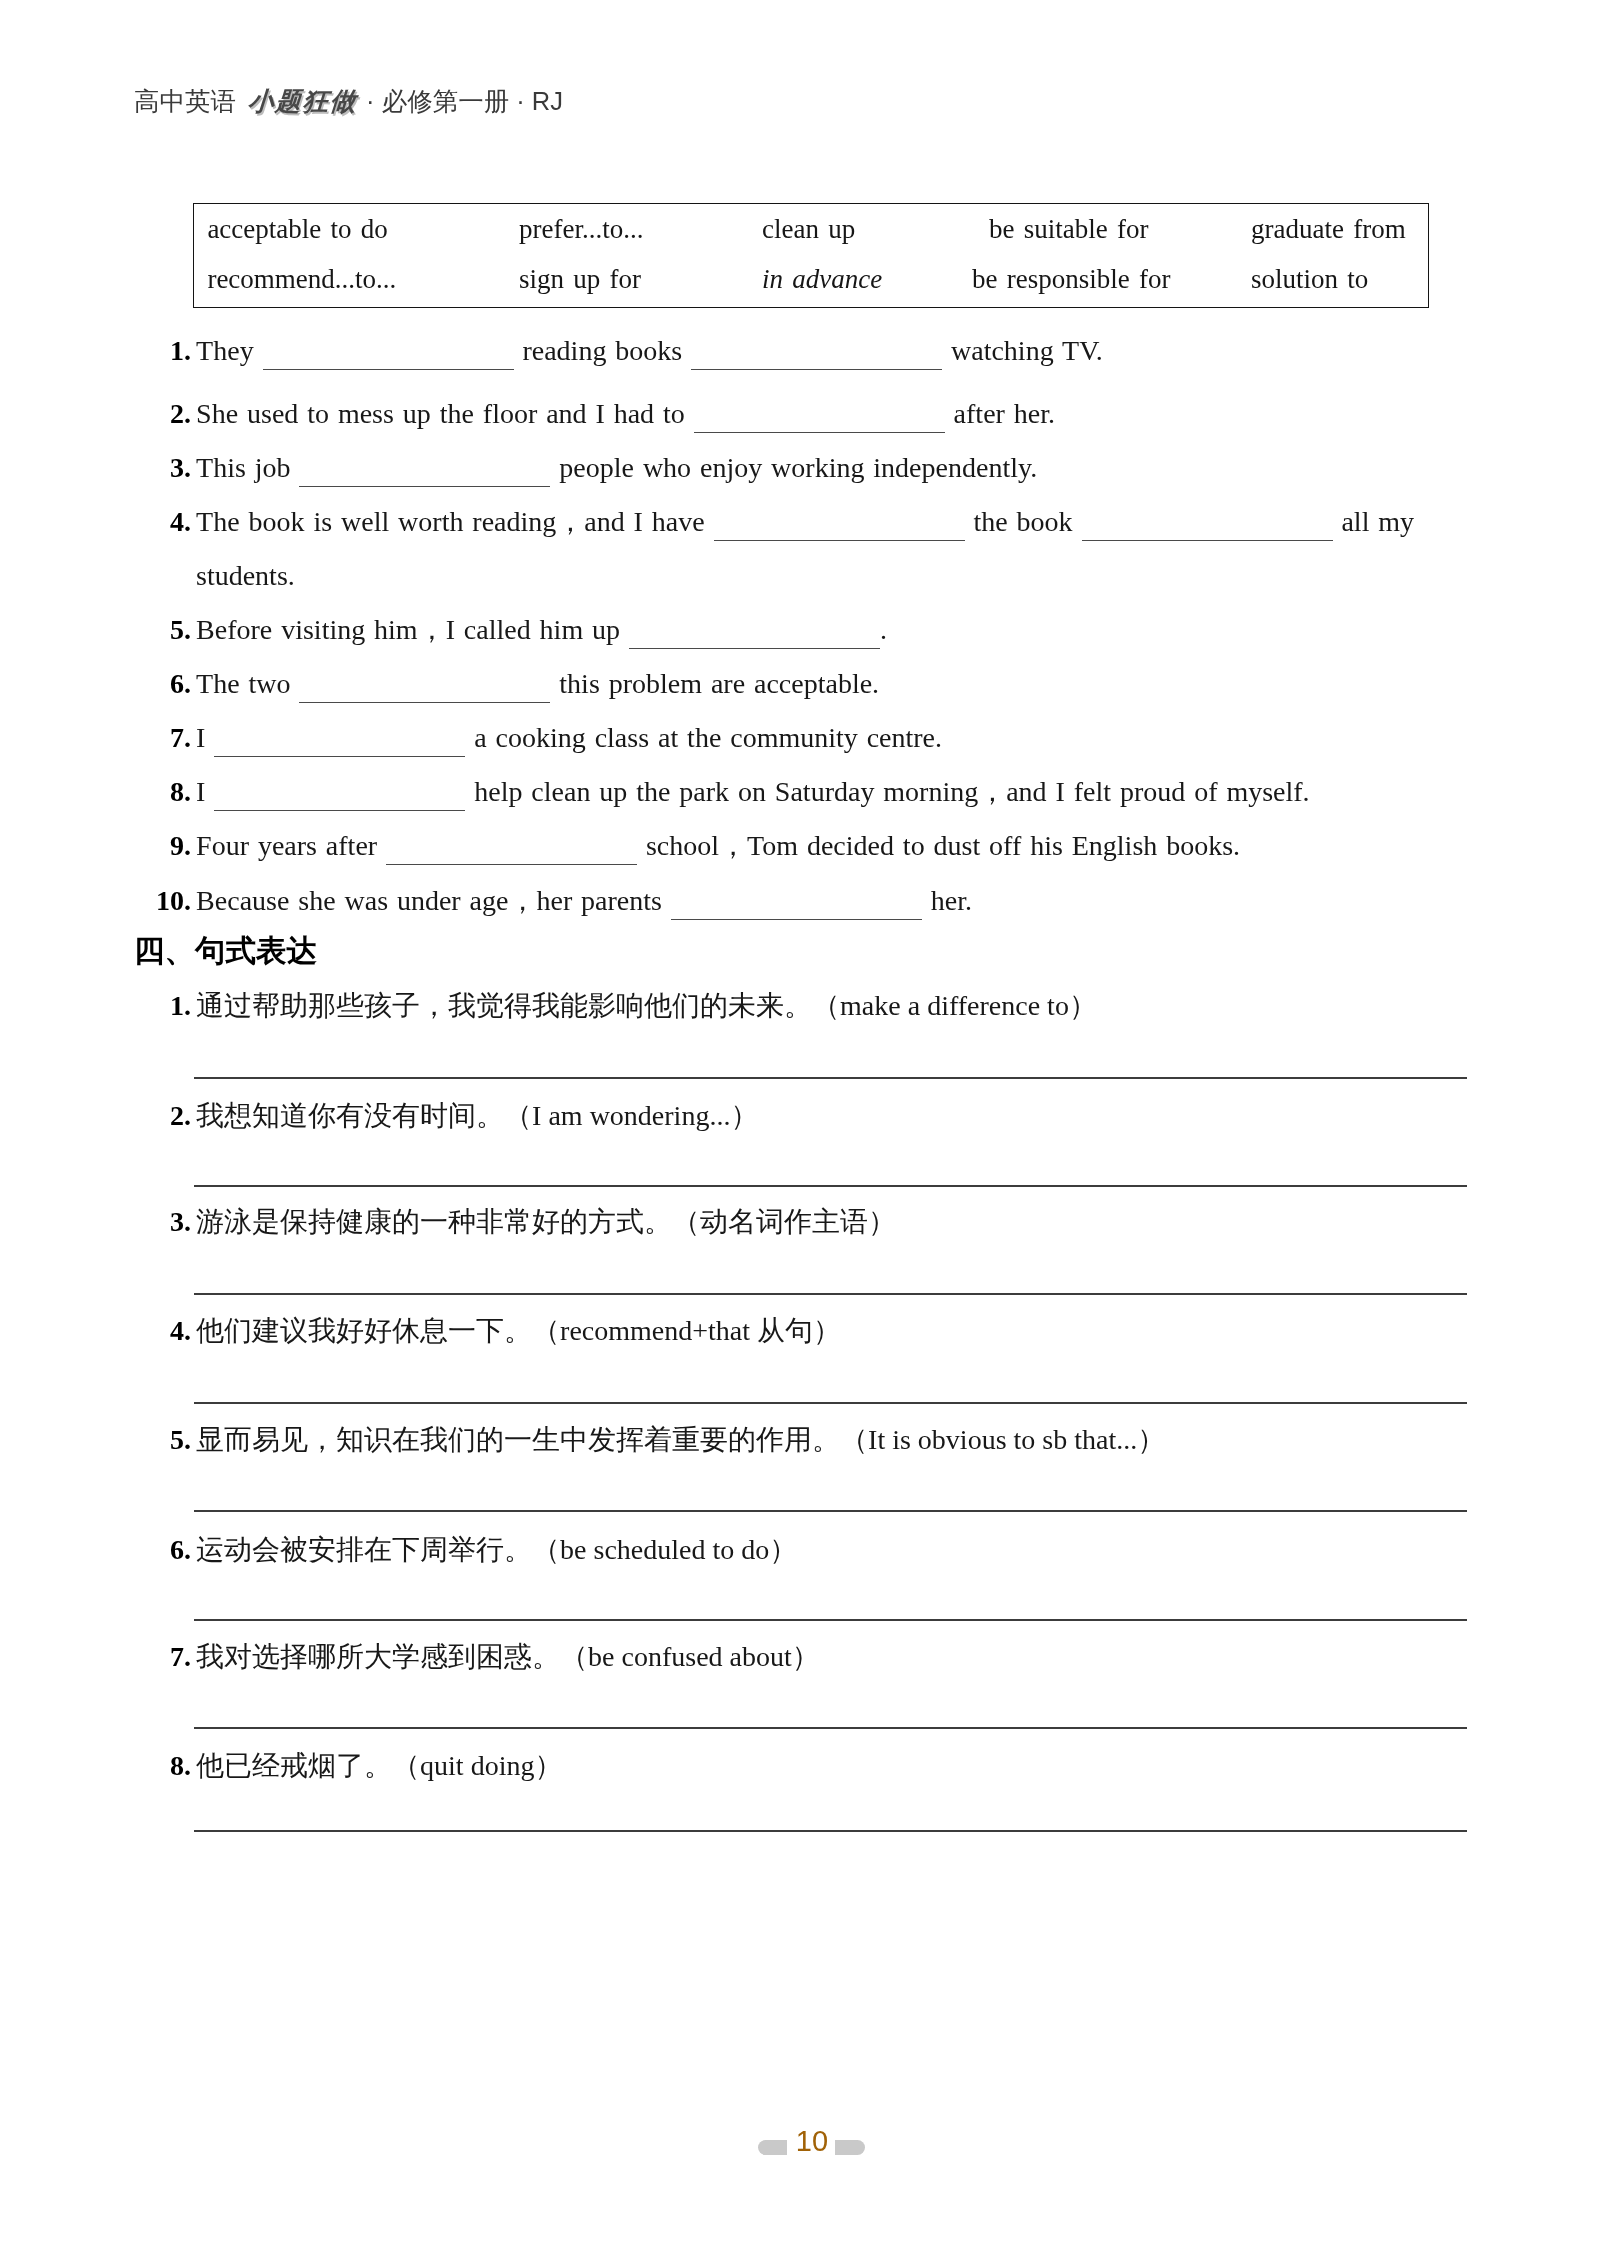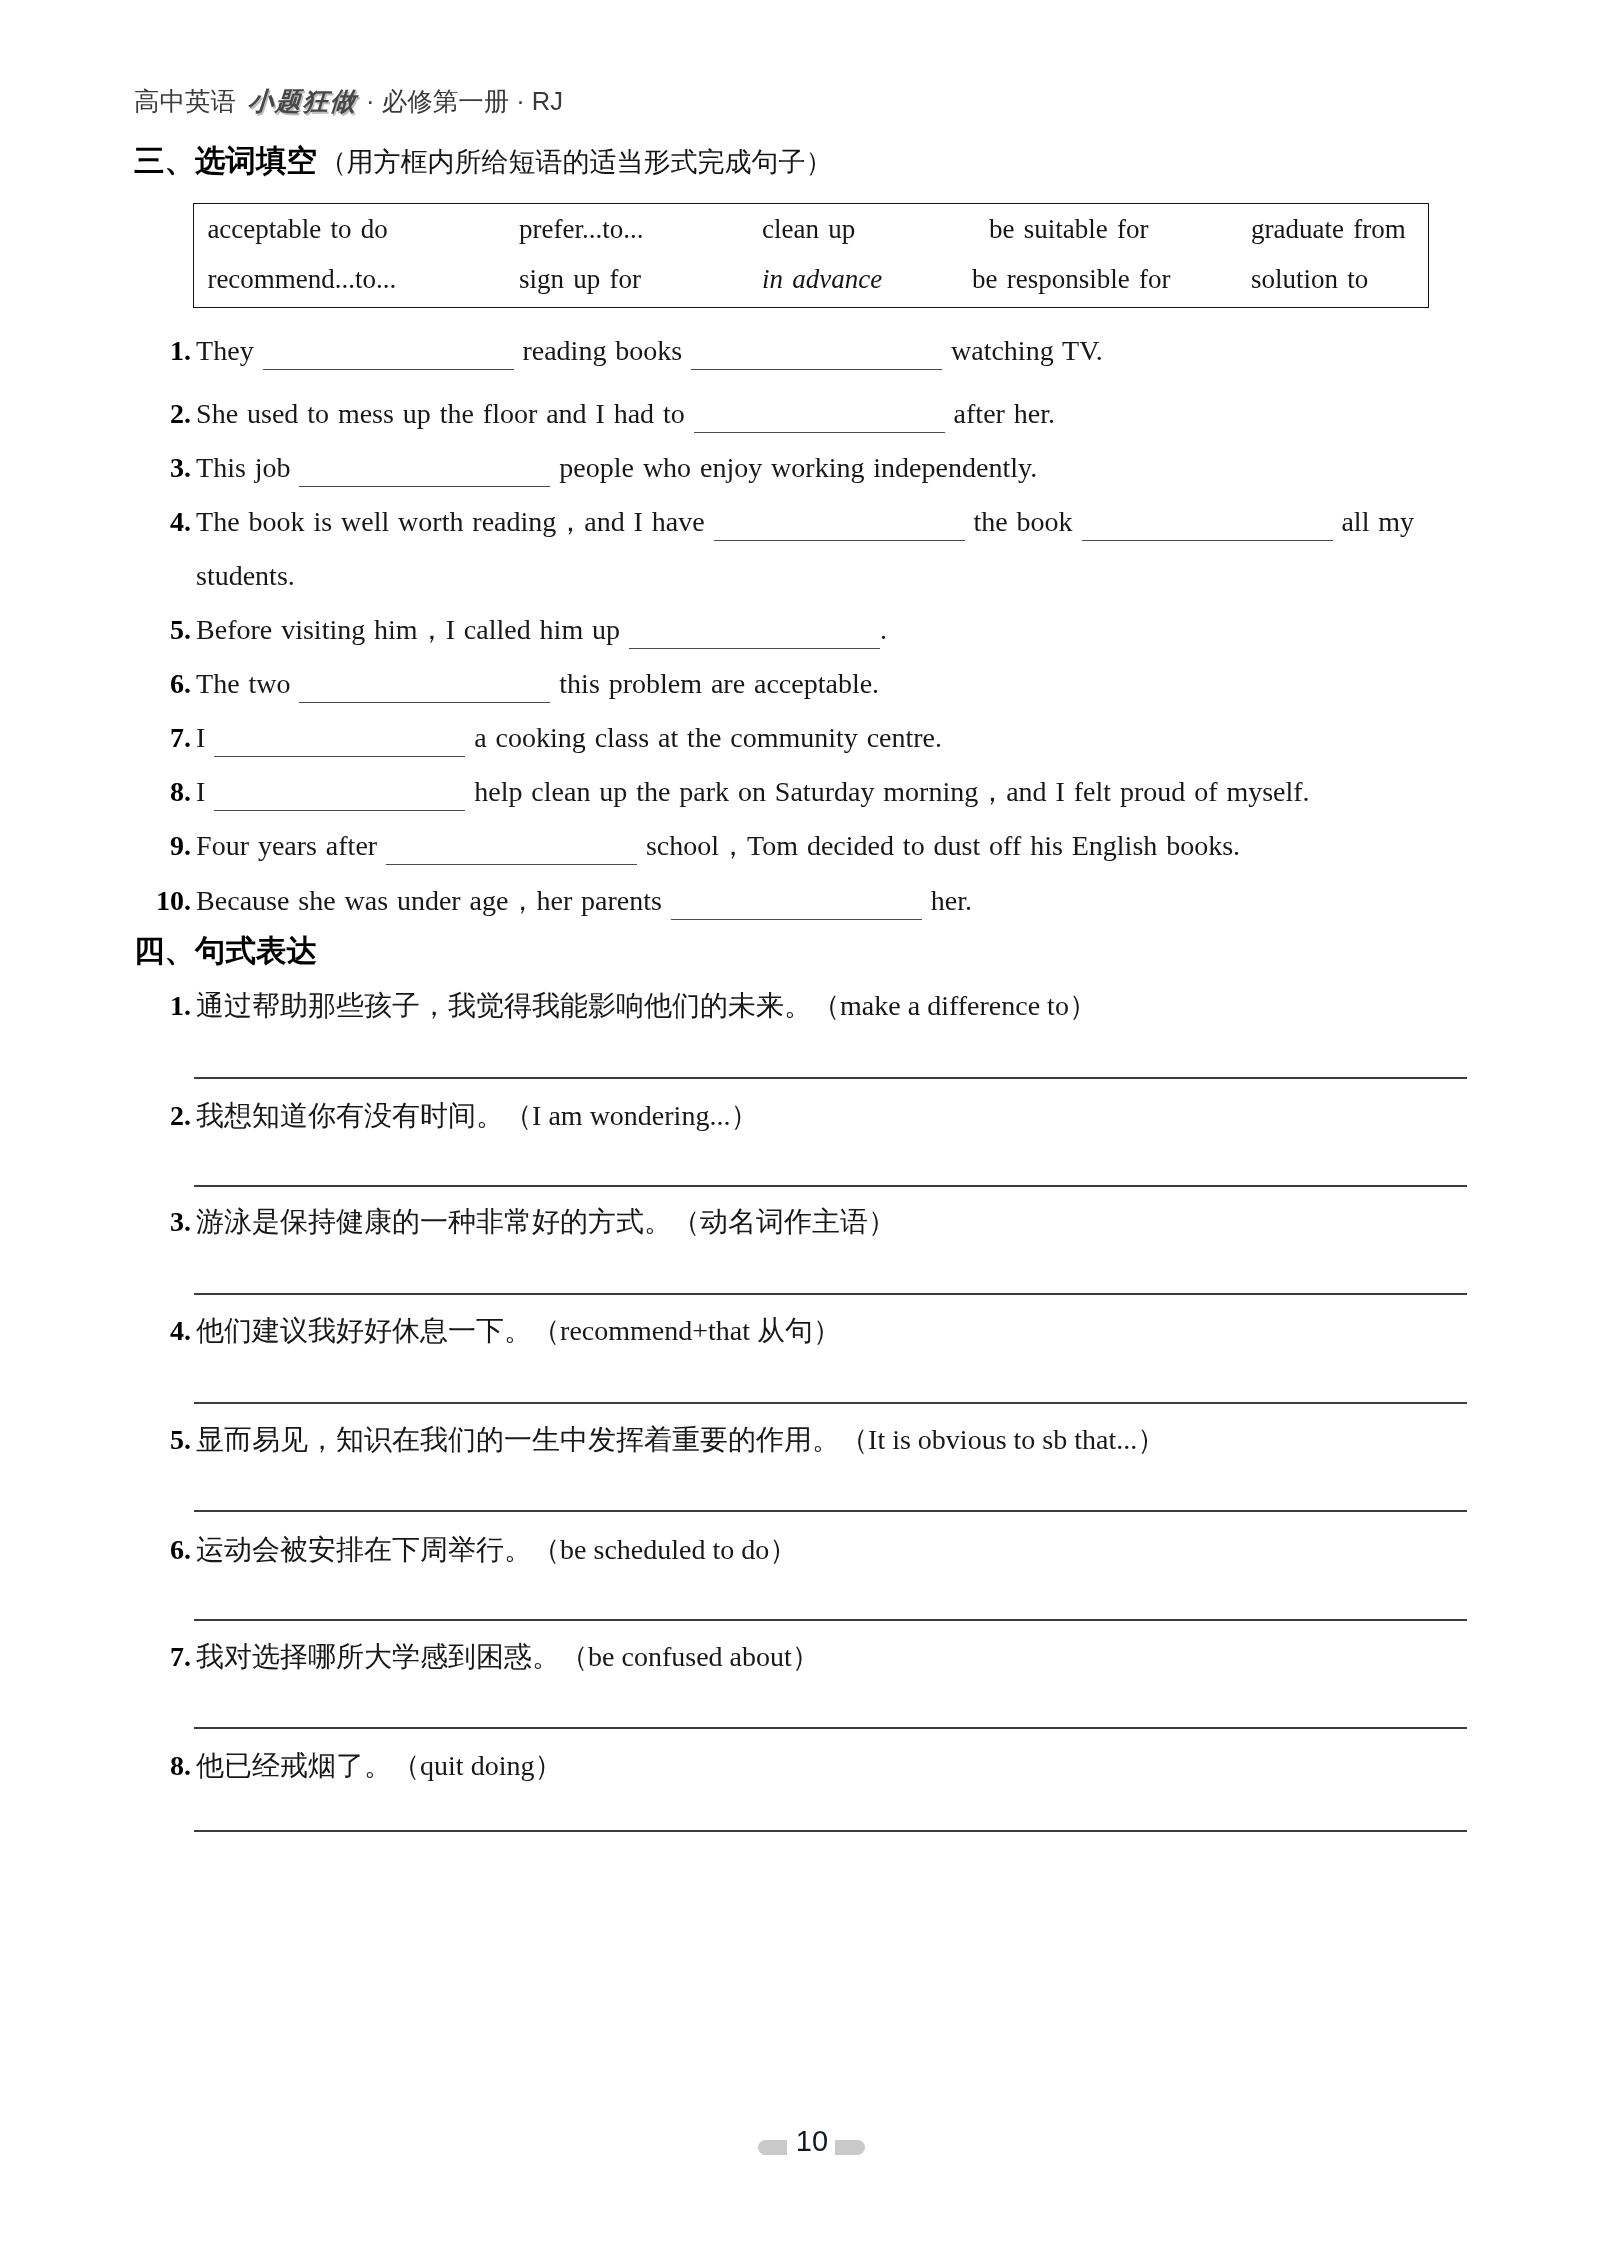--- a/index.html
+++ b/index.html
@@ -31,37 +31,34 @@
   .blank{display:inline-block;width:251px;height:0;border-bottom:1.9px solid #4a4a4a;
          vertical-align:-10.2px;}
 
   
   .s4-item{position:absolute;left:140px;width:1374px;padding-left:56px;text-indent:-56px;
            font-size:28px;line-height:38px;color:#181818;}
   .answer-line{position:absolute;left:194px;width:1273px;height:0;border-top:2.5px solid #3c3c3c;}
 
   
   .pagenum{position:absolute;left:791px;top:2125px;width:42px;text-align:center;
-           font-family:"Liberation Sans",sans-serif;font-size:29px;line-height:33px;color:#0f172a;}
+           font-family:"Liberation Sans",sans-serif;font-size:29px;line-height:33px;color:#a16207;}
   .pill{position:absolute;top:2140px;height:15.3px;background:#c9c9c9;}
   .pill-left{left:758px;width:29px;border-radius:7.6px 0 0 7.6px;}
   .pill-right{left:835px;width:30px;border-radius:0 7.6px 7.6px 0;}
 </style>
 </head>
 <body>
 
 <div class="page">
 
   <div class="header">
     <span>高中英语</span><span class="logo">小题狂做</span><span>· 必修第一册 · RJ</span>
   </div>
 
-  <div class="sec-head" style="top:141px">
-    <span class="sec-title">三、选词填空</span><span class="sec-sub">（用方框内所给短语的适当形式完成句子）</span>
-  </div>
 
   <div class="word-bank" id="word-bank">
       <span class="wb-cell" style="left: 13.4px; top: 9px;">acceptable to do</span>
       <span class="wb-cell" style="left: 325px; top: 9px; font-family: Liberation Serif, serif;">prefer...to...</span>
       <span class="wb-cell" style="left: 568px; top: 9px;">clean up</span>
       <span class="wb-cell" style="left: 788px; top: 9px; margin-left: 7px;">be suitable for</span>
       <span class="wb-cell" style="left: 1057px; top: 9px;">graduate from</span>
       <span class="wb-cell" style="left: 13.4px; top: 59px;">recommend...to...</span>
       <span class="wb-cell" style="left: 325px; top: 59px;">sign up for</span>
       <span class="wb-cell" style="left: 568px; top: 59px; font-style: italic;">in advance</span>

